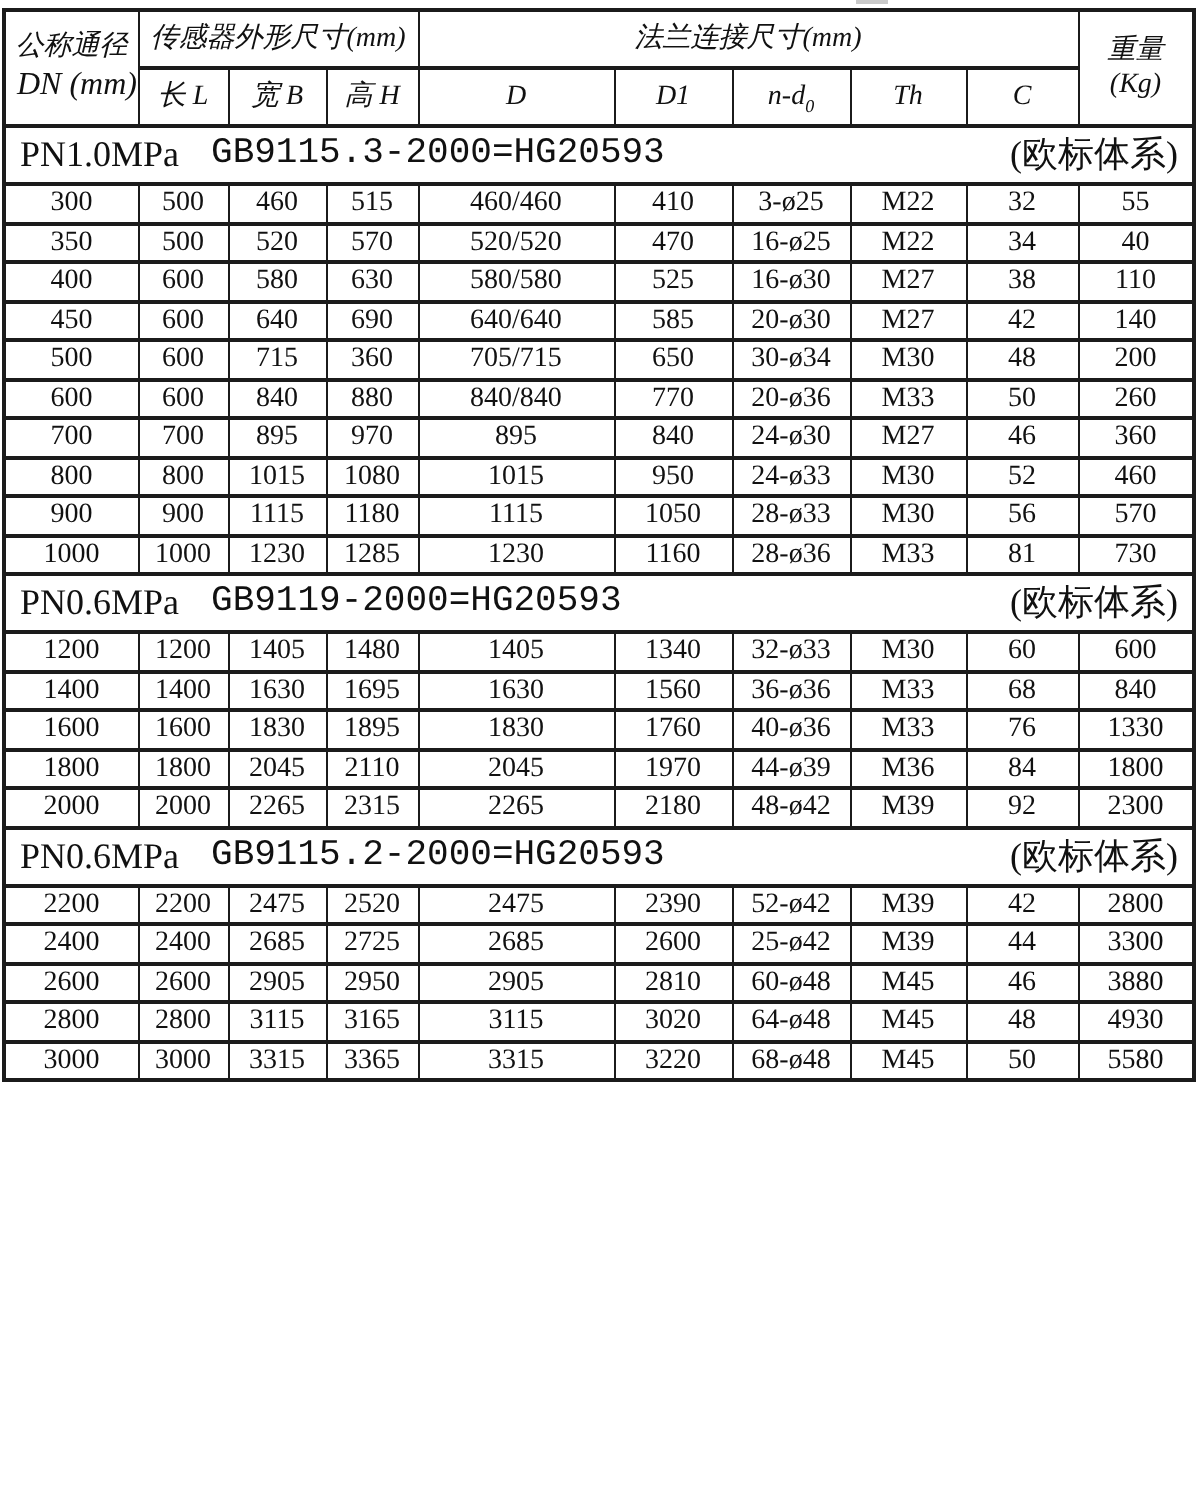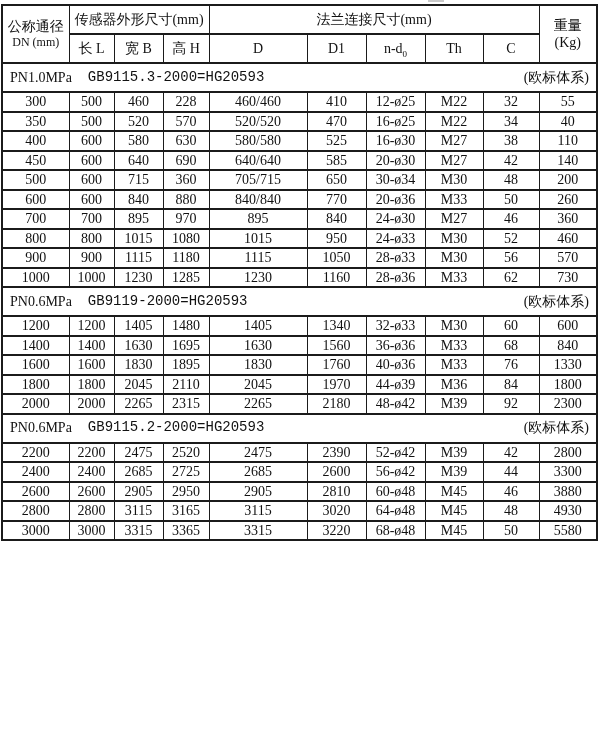--- a/index.html
+++ b/index.html
@@ -13,26 +13,26 @@
     border-collapse:collapse;table-layout:fixed;
     margin:4px 0 0 1px;border:2px solid #1b1b1b;
   }
   th,td{
     border-left:1px solid #1b1b1b;border-right:1px solid #1b1b1b;
     border-top:2px solid #1b1b1b;border-bottom:2px solid #1b1b1b;
     text-align:center;vertical-align:middle;padding:0;
     font-weight:normal;font-size:14px;line-height:1.25;
     white-space:nowrap;overflow:hidden;
   }
-  thead tr{height:29px;}
+  thead tr{height:29px;font-style:italic;}
   tbody tr.data{height:16px;}
   tbody tr.section{height:29px;}
-  .small{font-size:12px;}
+  .small{font-size:16px;text-align:right;}
   tr.section td{text-align:left;}
-  .sec-inner{display:flex;align-items:center;padding:0 7px;font-size:14px;}
+  .sec-inner{display:flex;align-items:center;padding:0 7px;font-size:18px;}
   .sec-standard{margin-left:16px;font-family:Liberation Mono, monospace;}
   .sec-note{margin-left:auto;}
   sub{font-size:9px;line-height:0;}
 </style>
 </head>
 <body>
 
 <div class="artifact"></div>
 
 <table>
@@ -79,24 +79,24 @@
             <span>PN1.0MPa</span>
             <span class="sec-standard">GB9115.3-2000=HG20593</span>
             <span class="sec-note">(欧标体系)</span>
           </div>
         </td>
       </tr>
       <tr class="data">
         <td>300</td>
         <td>500</td>
         <td>460</td>
-        <td>228</td>
+        <td>515</td>
         <td>460/460</td>
         <td>410</td>
-        <td>12-ø25</td>
+        <td>3-ø25</td>
         <td>M22</td>
         <td>32</td>
         <td>55</td>
       </tr>
       <tr class="data">
         <td>350</td>
         <td>500</td>
         <td>520</td>
         <td>570</td>
         <td>520/520</td>
@@ -192,21 +192,21 @@
       </tr>
       <tr class="data">
         <td>1000</td>
         <td>1000</td>
         <td>1230</td>
         <td>1285</td>
         <td>1230</td>
         <td>1160</td>
         <td>28-ø36</td>
         <td>M33</td>
-        <td>62</td>
+        <td>81</td>
         <td>730</td>
       </tr>
       <tr class="section">
         <td colspan="10">
           <div class="sec-inner">
             <span>PN0.6MPa</span>
             <span class="sec-standard">GB9119-2000=HG20593</span>
             <span class="sec-note">(欧标体系)</span>
           </div>
         </td>
@@ -292,21 +292,21 @@
         <td>42</td>
         <td>2800</td>
       </tr>
       <tr class="data">
         <td>2400</td>
         <td>2400</td>
         <td>2685</td>
         <td>2725</td>
         <td>2685</td>
         <td>2600</td>
-        <td>56-ø42</td>
+        <td>25-ø42</td>
         <td>M39</td>
         <td>44</td>
         <td>3300</td>
       </tr>
       <tr class="data">
         <td>2600</td>
         <td>2600</td>
         <td>2905</td>
         <td>2950</td>
         <td>2905</td>

